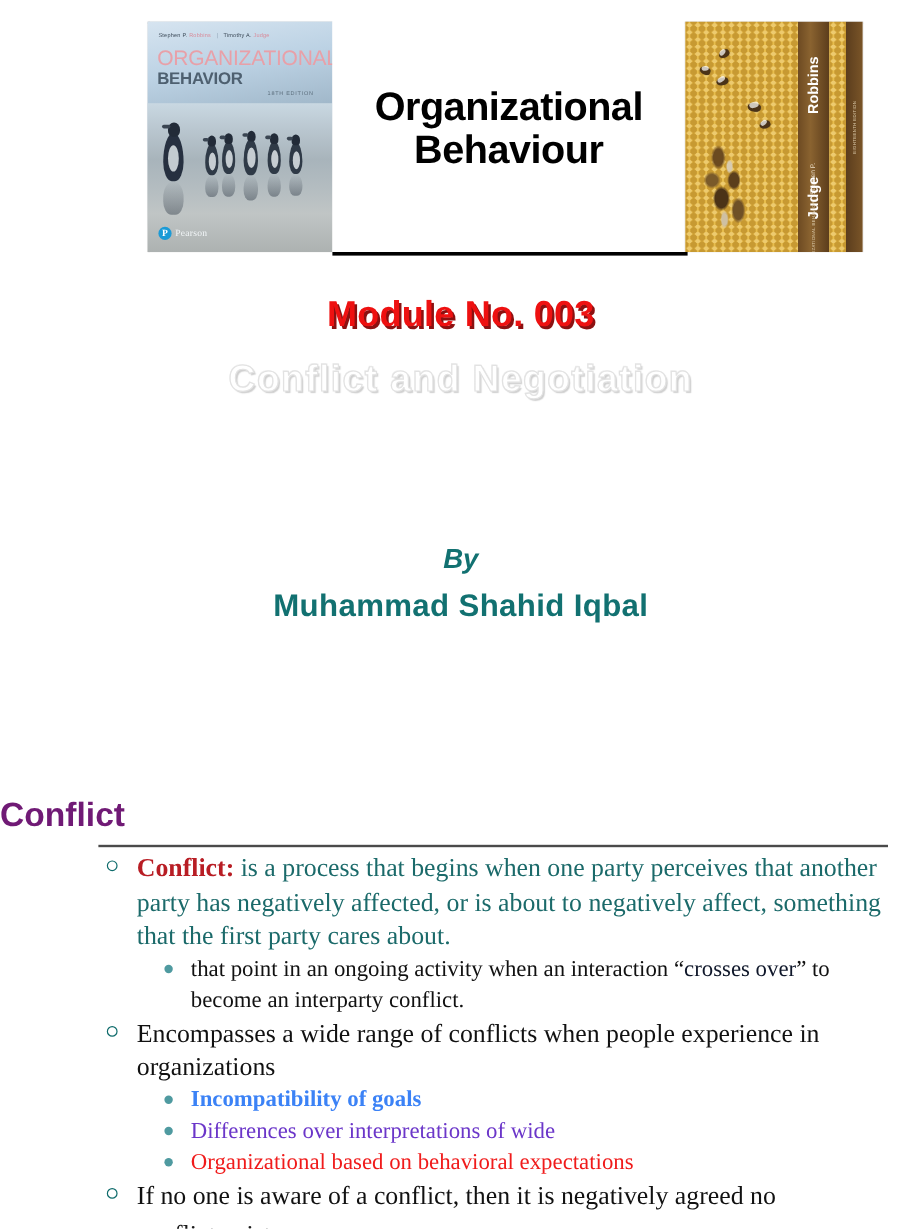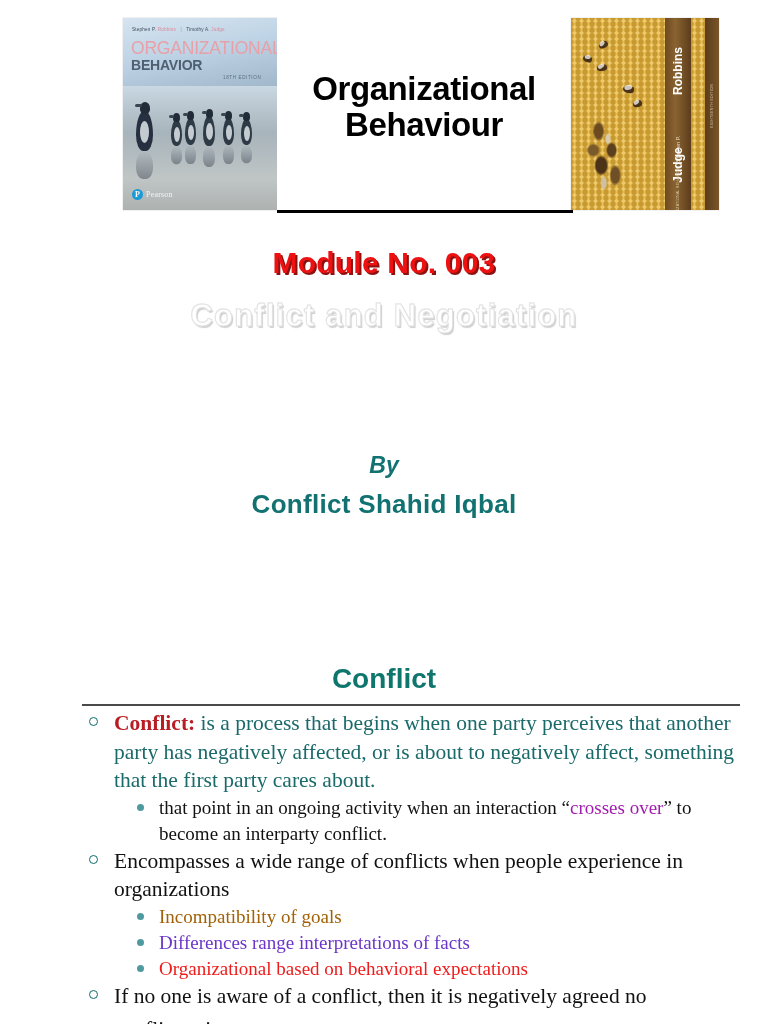--- a/index.html
+++ b/index.html
@@ -281,25 +281,25 @@
     font-size: 26px;
     color: #127171;
     letter-spacing: .3px;
   }
 
   
   .section-heading {
     position: absolute;
     left: 0; top: 663px;
     width: 768px;
-    text-align: center;
+    text-align: left;
     font-family: "Liberation Sans", sans-serif;
     font-weight: 700;
     font-size: 28px;
-    color: #0f766e;
+    color: #701a75;
   }
   .section-rule {
     position: absolute;
     left: 82px; top: 704px;
     width: 658px; height: 2px;
     background: #4a4a4a;
   }
 
   .content {
     position: absolute;
@@ -344,23 +344,23 @@
   ul.lvl2 > li > .b2 {
     position: absolute;
     left: 6px; top: 9px;
     width: 7px; height: 7px;
     background: #4f9aa0;
     border-radius: 50%;
   }
 
   .t-teal   { color: #1b6a6a; }
   .t-black  { color: #111111; }
-  .t-red    { color: #a21caf; }
+  .t-red    { color: #0f172a; }
   .t-darkred{ color: #b81d24; font-weight: 700; }
-  .t-green  { color: #a16207; }
+  .t-green  { color: #3b82f6; font-weight: bold; }
   .t-purple { color: #6b36c9; }
   .t-brightred { color: #f01b1b; }
 
   .clip-bottom {
     position: absolute;
     left: 0; top: 1018px; width: 768px; height: 6px;
     overflow: hidden;
   }
   .clip-bottom span {
     display: block;
@@ -475,21 +475,21 @@
     <div class="spine-band dark-right">
       <div class="vtext tiny" style="top:86px;">EIGHTEENTH EDITION</div>
     </div>
   </div>
 </div>
 
 <div class="module-no">Module No. 003</div>
 <div class="module-sub">Conflict and Negotiation</div>
 
 <div class="by-line">By</div>
-<div class="author-name">Conflict Shahid Iqbal</div>
+<div class="author-name">Muhammad Shahid Iqbal</div>
 
 <div class="section-heading">Conflict</div>
 <div class="section-rule"></div>
 
 <div class="content">
   <ul class="lvl1">
 
     <li>
       <span class="b1"></span>
       <span class="t-darkred">Conflict:</span><span class="t-teal"> is a process that begins when one party perceives that another party has negatively affected, or is about to negatively affect, something that the first party cares about.</span>
@@ -504,21 +504,21 @@
     <li>
       <span class="b1"></span>
       <span class="t-black">Encompasses a wide range of conflicts when people experience in organizations</span>
       <ul class="lvl2">
         <li>
           <span class="b2"></span>
           <span class="t-green">Incompatibility of goals</span>
         </li>
         <li>
           <span class="b2"></span>
-          <span class="t-purple">Differences range interpretations of facts</span>
+          <span class="t-purple">Differences over interpretations of wide</span>
         </li>
         <li>
           <span class="b2"></span>
           <span class="t-brightred">Organizational based on behavioral expectations</span>
         </li>
       </ul>
     </li>
 
     <li>
       <span class="b1"></span>

